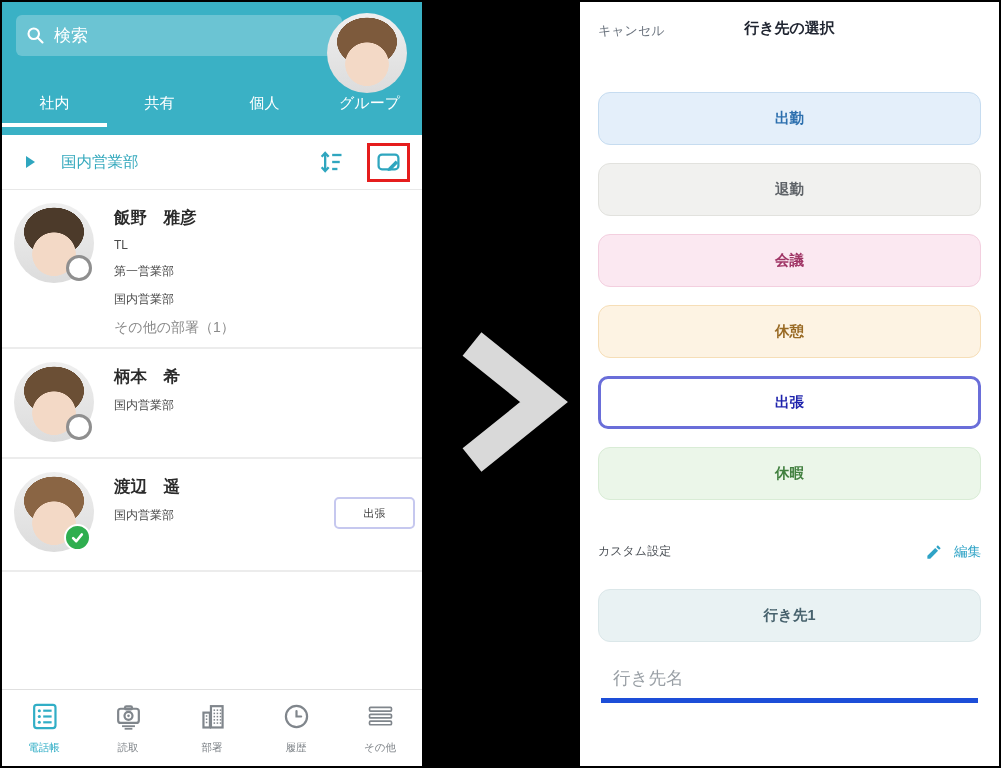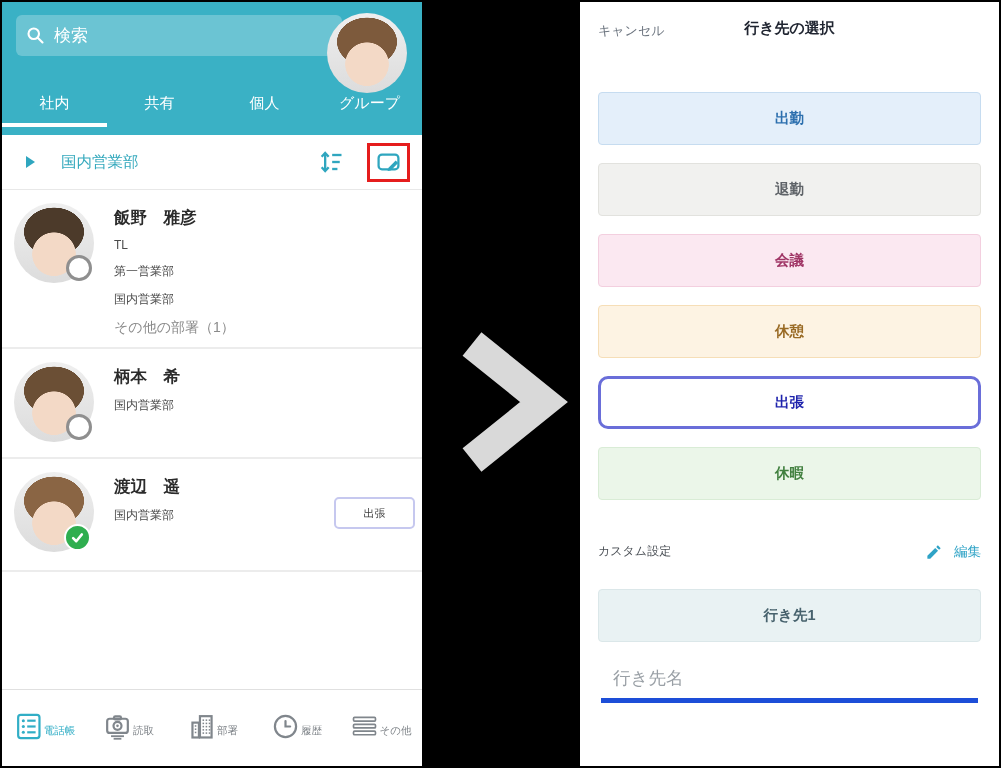--- a/index.html
+++ b/index.html
@@ -50,37 +50,37 @@
   .c-info { margin-left:20px; padding-top:4px; }
   .c-name { font-size:16.5px; font-weight:bold; color:#2b2b2b; }
   .c-line { font-size:12px; color:#4a4a4a; margin-top:11px; }
   .c-line.first-gap { margin-top:9px; }
   .c-note { font-size:14px; color:#8a8a8a; margin-top:11px; }
   .c-badge { position:absolute; right:7px; top:38px; width:81px; height:32px; background:#fff;
     border:2px solid #c6c8ef; border-radius:5px; display:flex; align-items:center; justify-content:center;
     font-size:11px; color:#3c3c3c; cursor:pointer; }
   .lp-spacer { flex:1; background:#fff; }
   .bottom-nav { flex:none; height:77px; border-top:1px solid #e0e0e0; display:flex; background:#fff; }
-  .nav-item { flex:1; display:flex; flex-direction:row; align-items:center; justify-content:center;
+  .nav-item { flex:1; display:flex; flex-direction:column; align-items:center; justify-content:center;
     cursor:pointer; }
   .nav-icon { width:31px; height:31px; }
   .nav-label { font-size:10.5px; margin-top:5px; color:#7d8287; }
   .nav-item.active .nav-label { color:#31aec6; }
 
   
   .divider-zone { position:absolute; left:422px; top:0; width:158px; height:768px; background:#000; }
 
   
   .right-panel { position:absolute; left:580px; top:2px; width:419px; height:764px; background:#fff; }
   .rp-header { position:relative; height:88px; }
   .cancel-link { position:absolute; left:18px; top:20px; font-size:13px; color:#6e7680; cursor:pointer; }
   .rp-title { position:absolute; left:0; right:0; top:17px; text-align:center; font-size:15px;
     font-weight:bold; color:#1f2430; }
   .dest-stack { padding:2px 18px 0 18px; }
-  .dest-btn { width:100%; height:53px; border-radius:4px; margin-bottom:18px; display:flex;
+  .dest-btn { width:100%; height:53px; border-radius:12px; margin-bottom:18px; display:flex;
     align-items:center; justify-content:center; font-size:14.5px; font-weight:bold;
     border:1px solid transparent; cursor:pointer; }
   .dest-btn.selected { border-width:3px; border-radius:10px; }
   .custom-row { margin:42px 18px 0 18px; display:flex; align-items:center; }
   .custom-label { font-size:12px; color:#4a4f55; flex:1; }
   .edit-action { display:flex; align-items:center; cursor:pointer; }
   .pencil-icon { width:19px; height:19px; margin-right:10px; }
   .edit-label { font-size:13.5px; color:#2fa3c6; }
   .custom-stack { margin-top:28px; padding:0 18px; }
   .temp-label { margin:34px 18px 0 18px; font-size:12px; font-weight:bold; color:#3c4043; }

